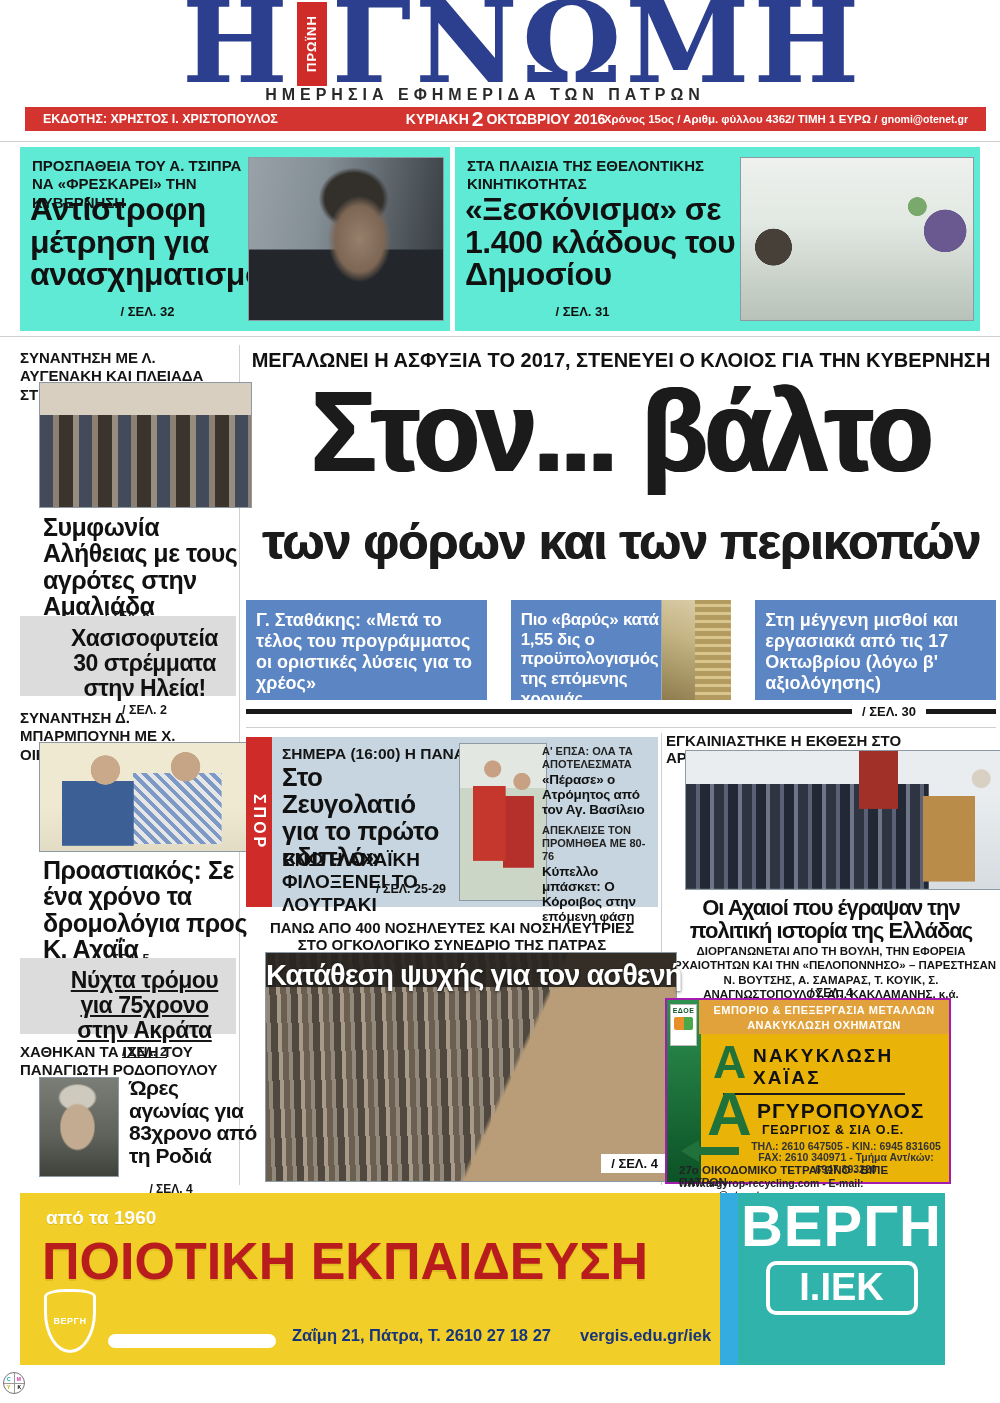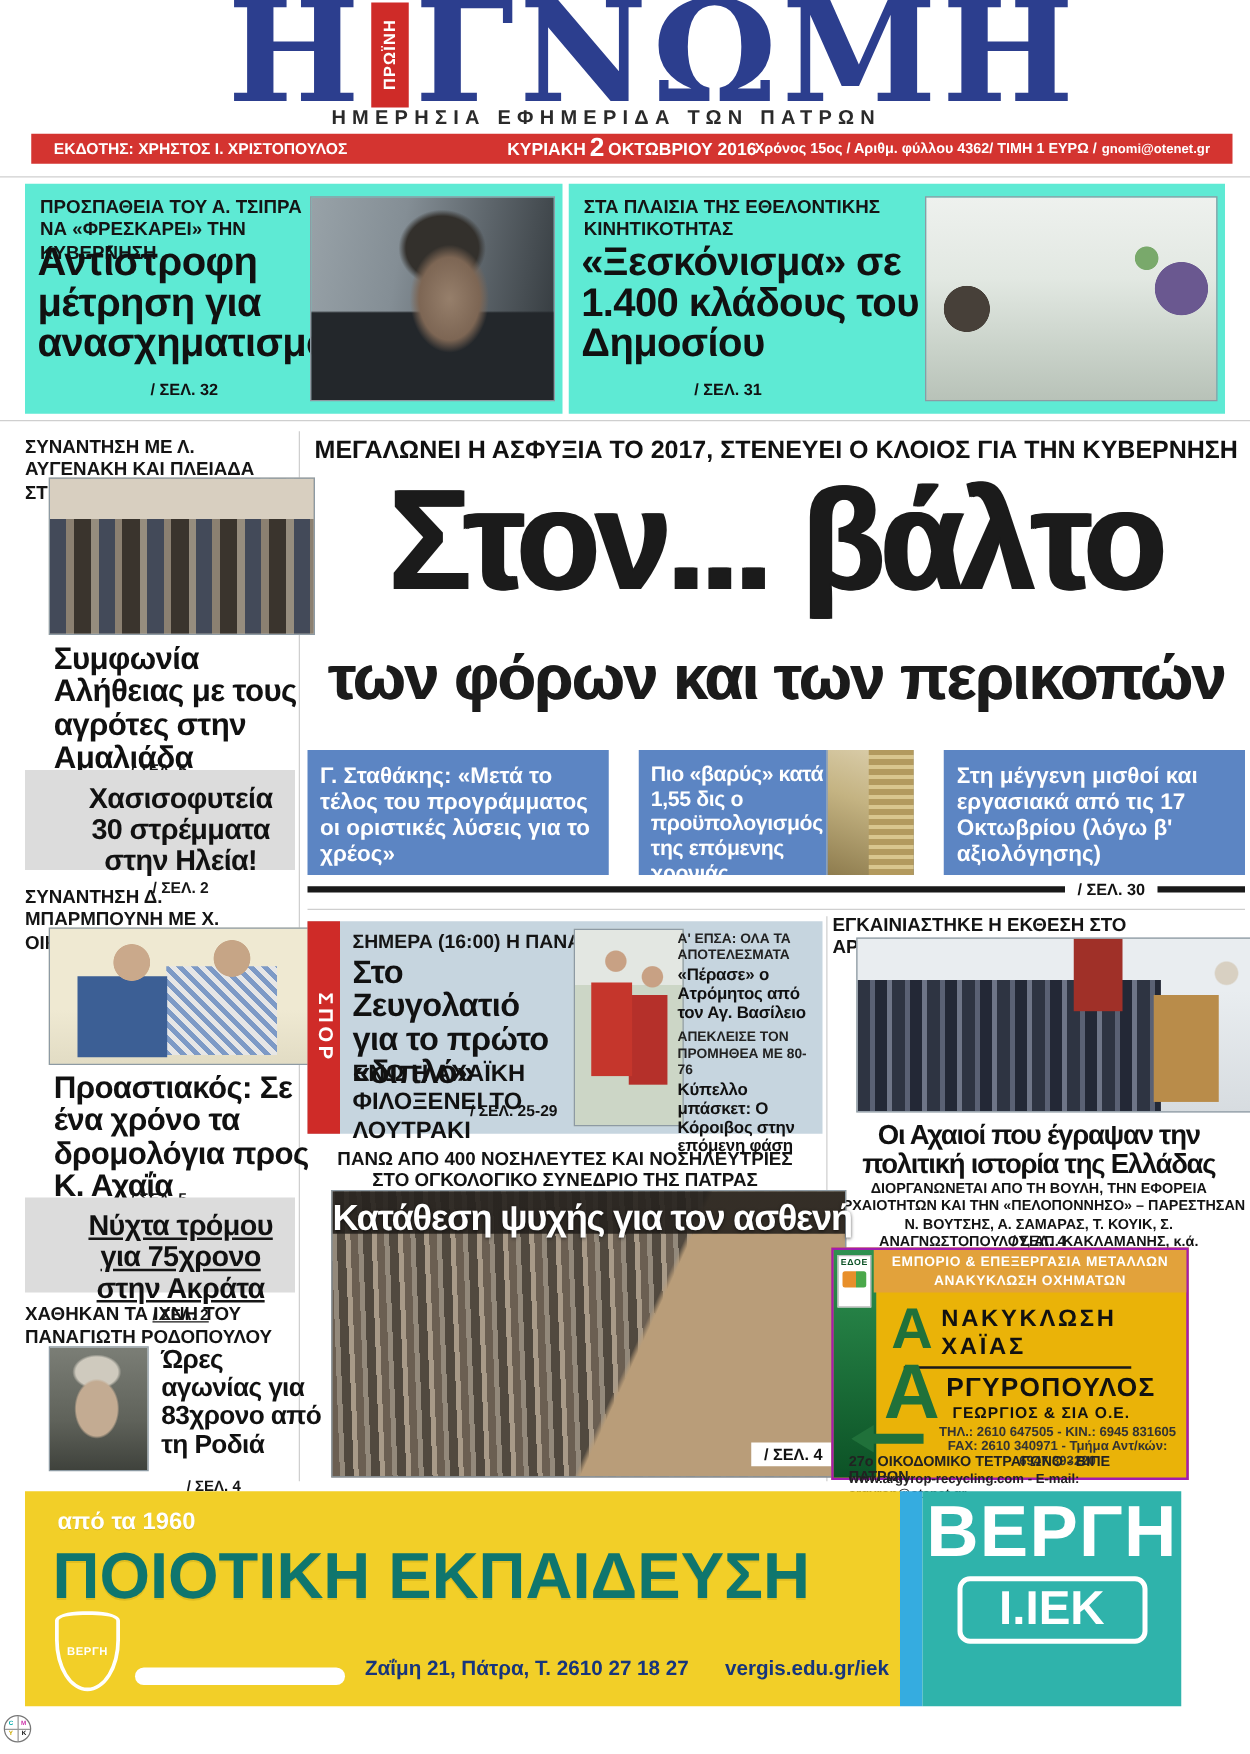--- a/index.html
+++ b/index.html
@@ -186,21 +186,21 @@
   #adrow1 { top:164px; } #adrow2 { top:177px; }
   .goldline { flex:1; height:2px; background:#9aa23c; }
   .adrow span { font-weight:bold; color:#222; }
   #adrow1 span { font-size:11.5px; }
   #adrow2 span { font-size:10.5px; }
 
   
   .vergi { position:absolute; left:20px; top:1193px; width:925px; height:172px; }
   .vergi-yellow { position:absolute; left:0; top:0; width:700px; height:172px; background:#f2cf28; }
   .v-since { position:absolute; left:26px; top:14px; font-weight:bold; font-size:19px; color:#fff; text-shadow:0 1px 0 #d8b81a; }
-  .v-head { position:absolute; left:22px; top:38px; width:670px; font-weight:bold; font-size:52px; letter-spacing:0px; color:#0f766e; text-shadow:0 2px 0 #e0bd20; }
+  .v-head { position:absolute; left:22px; top:38px; width:670px; font-weight:bold; font-size:52px; letter-spacing:0px; color:#b91c1c; text-shadow:0 2px 0 #e0bd20; }
   .v-shield { position:absolute; left:24px; top:96px; width:52px; height:64px; border:3px solid #fff;
     border-radius:24px 24px 28px 28px / 8px 8px 44px 44px; text-align:center; }
   .v-shield span { display:block; margin-top:24px; font-weight:bold; font-size:9px; color:#fff; letter-spacing:0.5px; }
   .v-pill { position:absolute; left:88px; top:141px; width:168px; height:14px; background:#fff; border-radius:8px; }
   .v-addr { position:absolute; left:272px; top:133px; font-weight:bold; font-size:16.5px; color:#17357c; }
   .v-web  { position:absolute; left:560px; top:133px; font-weight:bold; font-size:16.5px; color:#17357c; }
   .vergi-blue { position:absolute; left:700px; top:0; width:18px; height:172px; background:#35ace0; }
   .vergi-teal { position:absolute; left:718px; top:0; width:207px; height:172px; background:#2fb3ab; text-align:center; }
   .v-brand { margin-top:4px; font-weight:bold; font-size:58px; letter-spacing:1px; color:#fff; line-height:1.0; }
   .v-brandsub { margin:6px auto 0; width:152px; border:4px solid #fff; border-radius:10px; font-weight:bold; font-size:38px; color:#fff; line-height:1.2; }

